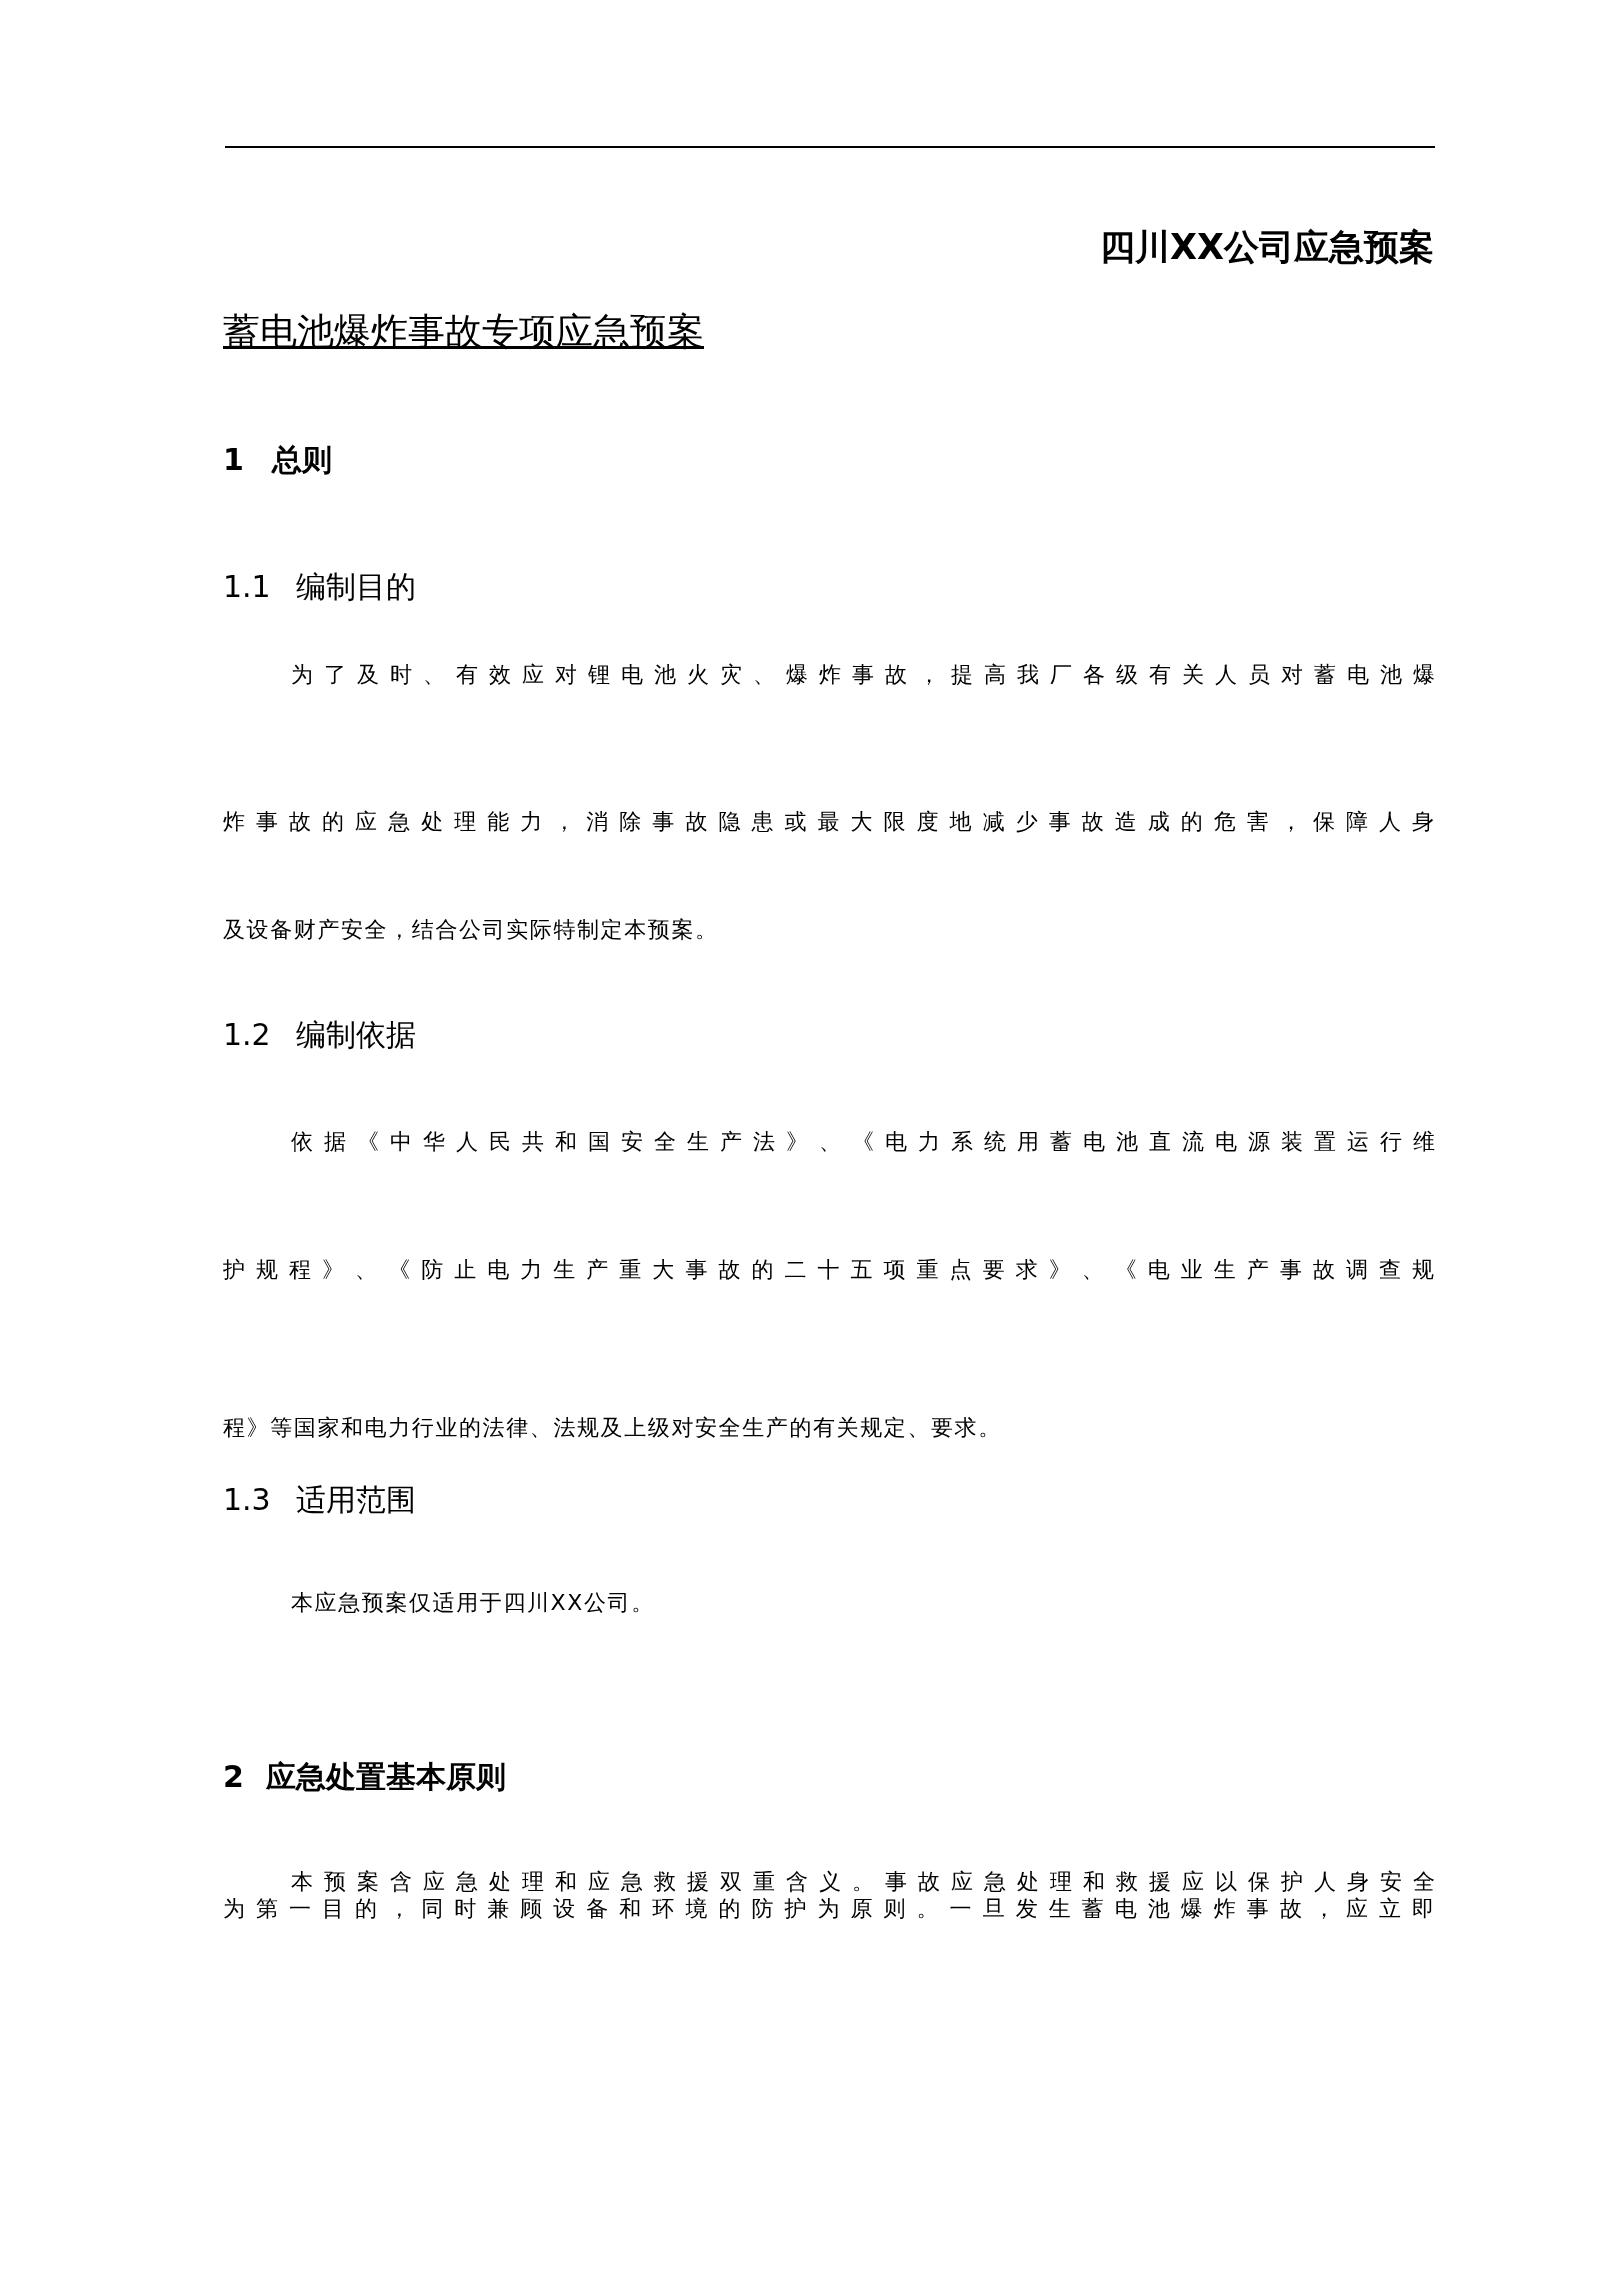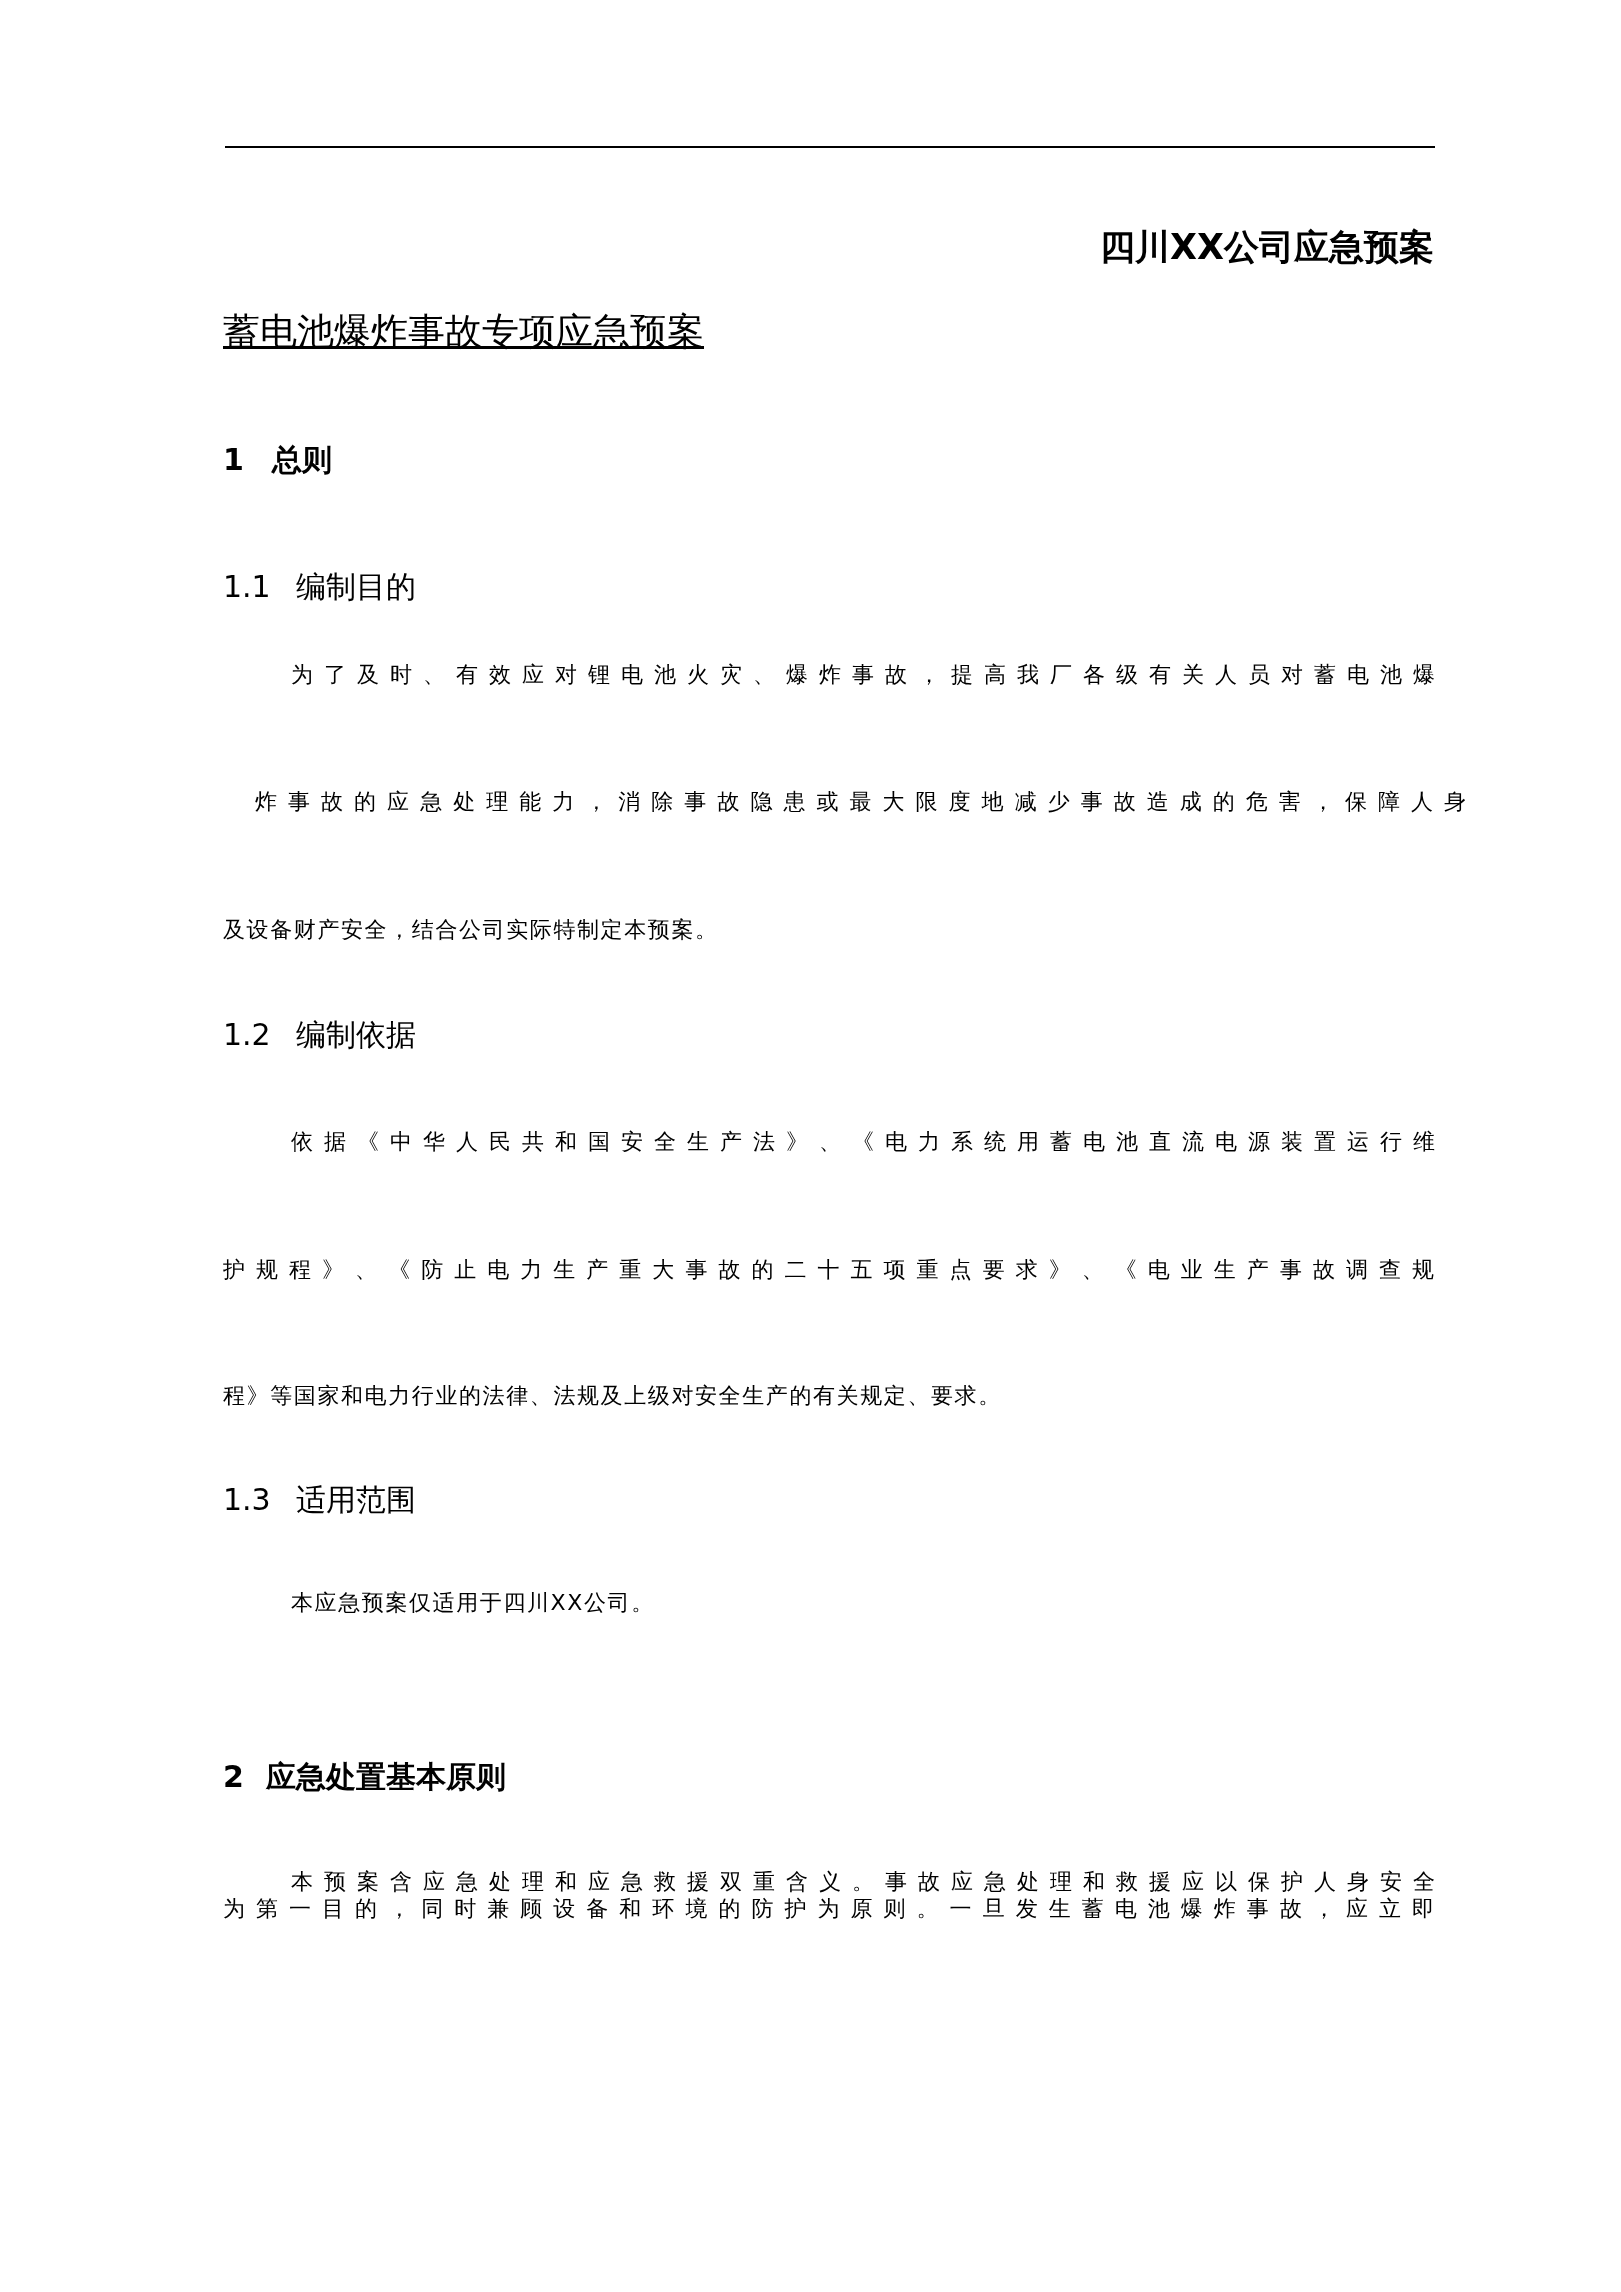--- a/index.html
+++ b/index.html
@@ -30,29 +30,29 @@
 <div class="ln subtitle" style="top:304px;">蓄电池爆炸事故专项应急预案</div>
 
 <div class="ln h1" style="top:436px;">
   <span class="num">1</span><span>总则</span>
 </div>
 
 <div class="ln h2" style="top:563px;">
   <span class="num">1.1</span><span>编制目的</span>
 </div>
 <div class="ln just indent" style="top:651px;">为了及时、有效应对锂电池火灾、爆炸事故，提高我厂各级有关人员对蓄电池爆</div>
-<div class="ln just" style="top:778px;margin-left:32px;">炸事故的应急处理能力，消除事故隐患或最大限度地减少事故造成的危害，保障人身</div>
+<div class="ln just" style="top:798px;">炸事故的应急处理能力，消除事故隐患或最大限度地减少事故造成的危害，保障人身</div>
 <div class="ln last" style="top:906px;">及设备财产安全，结合公司实际特制定本预案。</div>
 
 <div class="ln h2" style="top:1011px;">
   <span class="num">1.2</span><span>编制依据</span>
 </div>
 <div class="ln just indent" style="top:1118px;">依据《中华人民共和国安全生产法》、《电力系统用蓄电池直流电源装置运行维</div>
 <div class="ln just" style="top:1246px;">护规程》、《防止电力生产重大事故的二十五项重点要求》、《电业生产事故调查规</div>
-<div class="ln last" style="top:1372px;">程》等国家和电力行业的法律、法规及上级对安全生产的有关规定、要求。</div>
+<div class="ln last" style="top:1404px;">程》等国家和电力行业的法律、法规及上级对安全生产的有关规定、要求。</div>
 
 <div class="ln h2" style="top:1476px;">
   <span class="num">1.3</span><span>适用范围</span>
 </div>
 <div class="ln last" style="top:1579px; left:291px;">本应急预案仅适用于四川XX公司。</div>
 
 <div class="ln h1" style="top:1753px;">
   <span class="num" style="width:43px;">2</span><span>应急处置基本原则</span>
 </div>
 <div class="ln just indent" style="top:1858px;">本预案含应急处理和应急救援双重含义。事故应急处理和救援应以保护人身安全</div>

